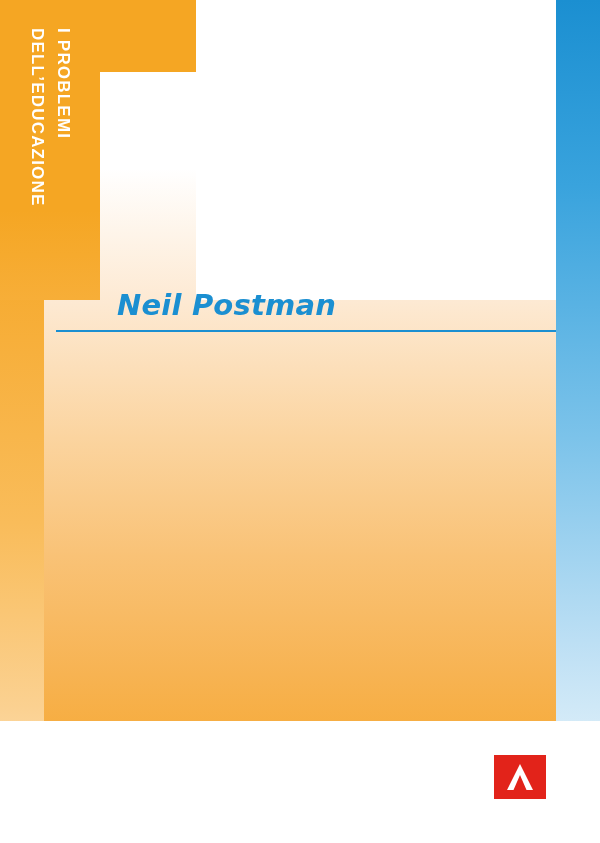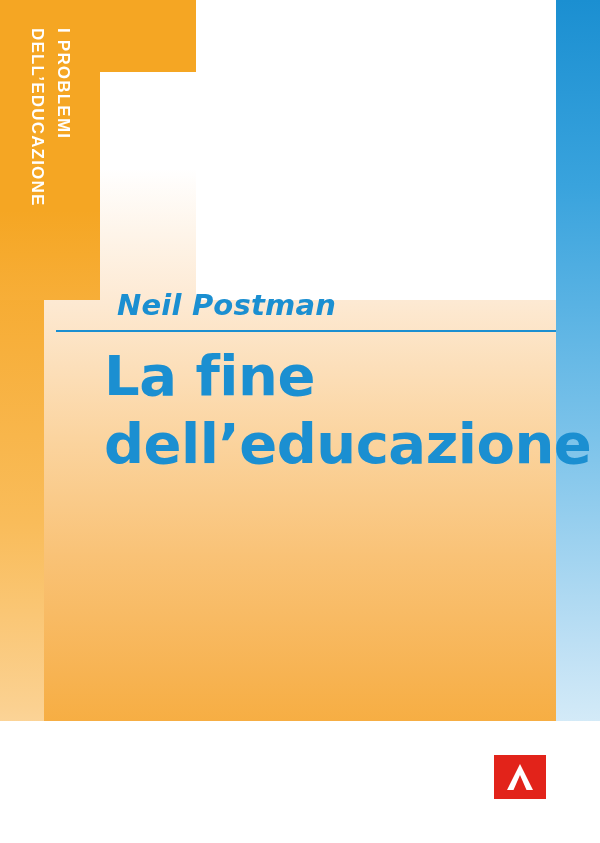--- a/index.html
+++ b/index.html
@@ -175,24 +175,20 @@
 
   <div class="series-label">I PROBLEMI
 DELL’EDUCAZIONE</div>
 
   <div class="bottom-band"></div>
 
   <div class="author">Neil Postman</div>
 
   <div class="divider"></div>
 
-  <div class="title">
-    <span>La fine</span>
-    <span class="title-line-2">dell’educazione</span>
-  </div>
 
 
   <svg class="logo" viewBox="0 0 52 44">
     <rect x="0" y="0" width="52" height="44" fill="#e2231a"></rect>
     <polygon points="26,9 39,35 32.5,35 26,20 19.5,35 13,35" fill="#ffffff"></polygon>
     <polygon points="26,24 31,35 21,35" fill="#e2231a"></polygon>
   </svg>
 
 </div>
 

